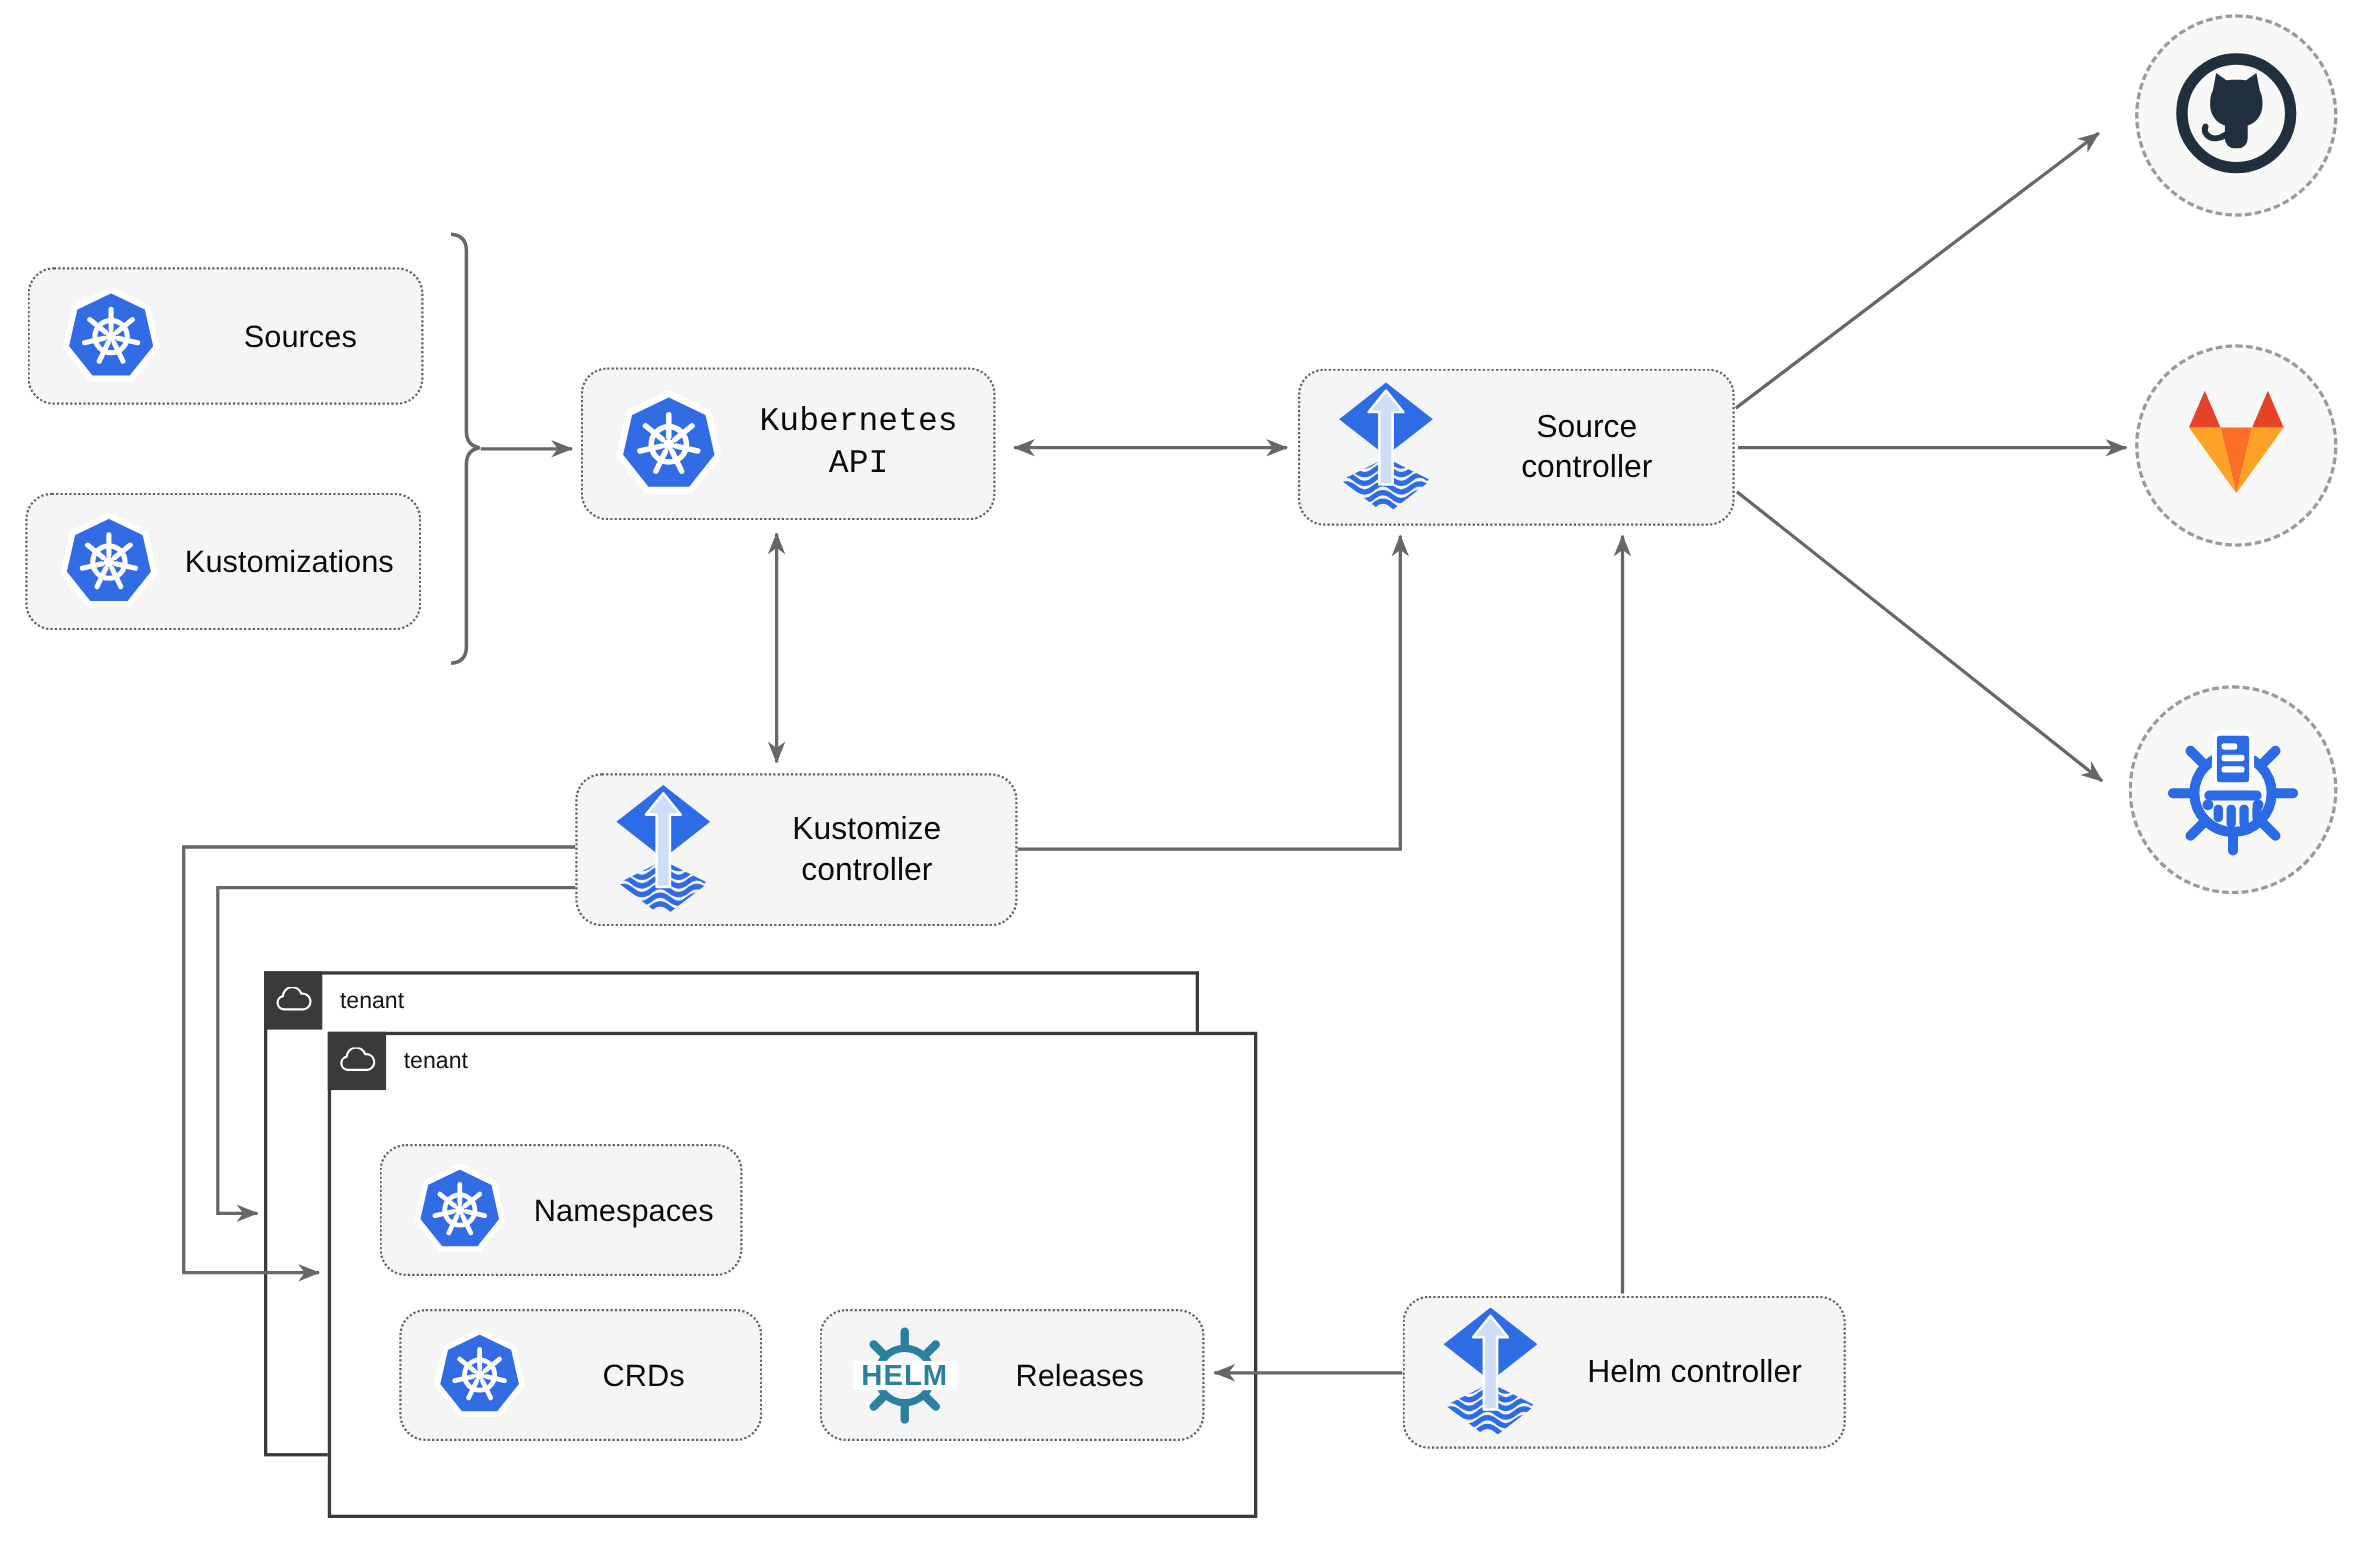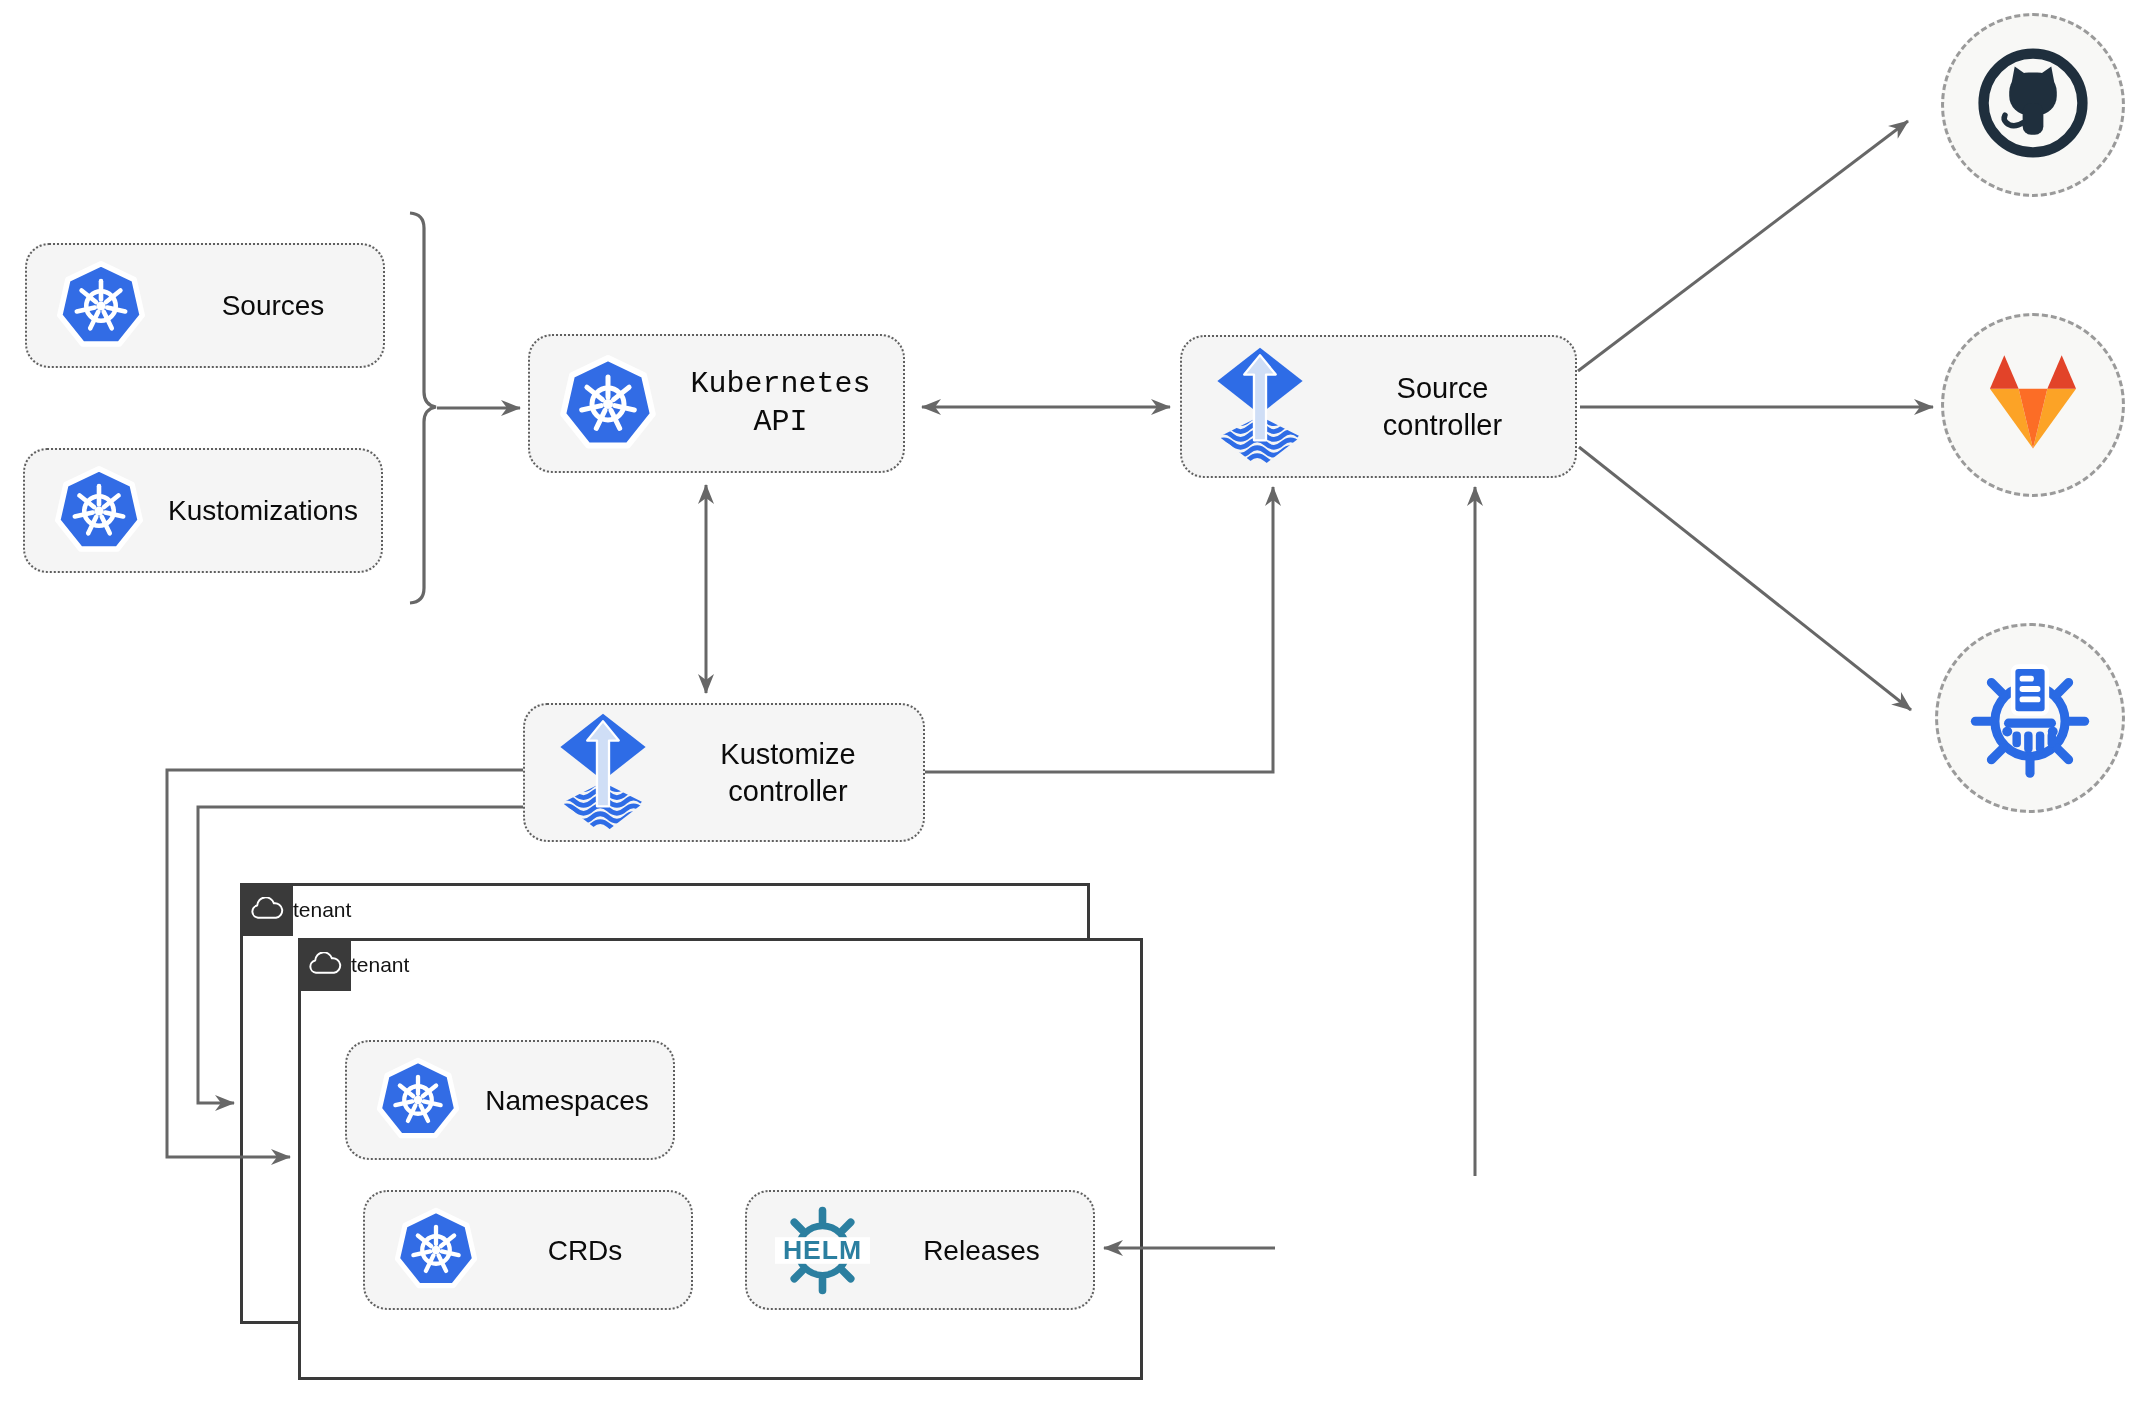--- a/index.html
+++ b/index.html
@@ -9,21 +9,21 @@
   .node{position:absolute;display:flex;align-items:center;background:#f5f5f5;
         border:2px dotted #5f5f5f;border-radius:24px;box-sizing:border-box;}
   .node .icon{margin-left:28px;flex:0 0 auto;display:flex;align-items:center;}
   .node .label{flex:1;text-align:center;font-size:28px;line-height:1.25;color:#0b0b0b;padding:0 18px;}
   .node.ctrl .label{font-size:29px;padding:0 30px;}
   .node.api .label{font-size:30px;padding:0 6px;font-family:Liberation Mono, monospace;}
   
   .tenant{position:absolute;background:#ffffff;border:3px solid #3a3a3a;box-sizing:border-box;}
   .tenant-header{position:absolute;top:-3px;left:-3px;display:flex;align-items:center;}
   .tenant-square{width:53px;height:53px;background:#3a3a3a;display:flex;align-items:center;justify-content:center;}
-  .tenant-name{font-size:21px;color:#141414;}
+  .tenant-name{margin-left:16px;font-size:21px;color:#141414;}
   
   .circle{position:absolute;border:3px dashed #9a9a9a;border-radius:50%;background:#f8f8f6;
           display:flex;align-items:center;justify-content:center;box-sizing:border-box;}
   svg.lines{position:absolute;left:0;top:0;pointer-events:none;}
   #symdefs{position:absolute;width:0;height:0;overflow:hidden;}
 </style>
 </head>
 <body>
 
 <div id="canvas">
@@ -210,20 +210,28 @@
 
   <div class="node ctrl" style="left:523px;top:703px;width:402px;height:139px;">
     <span class="icon">
       <svg width="100" height="126">
           <use href="#flux-logo"></use>
         </svg>
       </span>
     <span class="label">Kustomize controller</span>
   </div>
 
+  <div class="node ctrl" style="left:1275px;top:1178px;width:403px;height:139px;">
+    <span class="icon">
+      <svg width="100" height="126">
+          <use href="#flux-logo"></use>
+        </svg>
+      </span>
+    <span class="label">Helm controller</span>
+  </div>
 
   <div class="node" style="left:345px;top:1040px;width:330px;height:120px;">
     <span class="icon">
       <svg width="86" height="90">
           <use href="#k8s-logo"></use>
         </svg>
       </span>
     <span class="label">Namespaces</span>
   </div>
 

